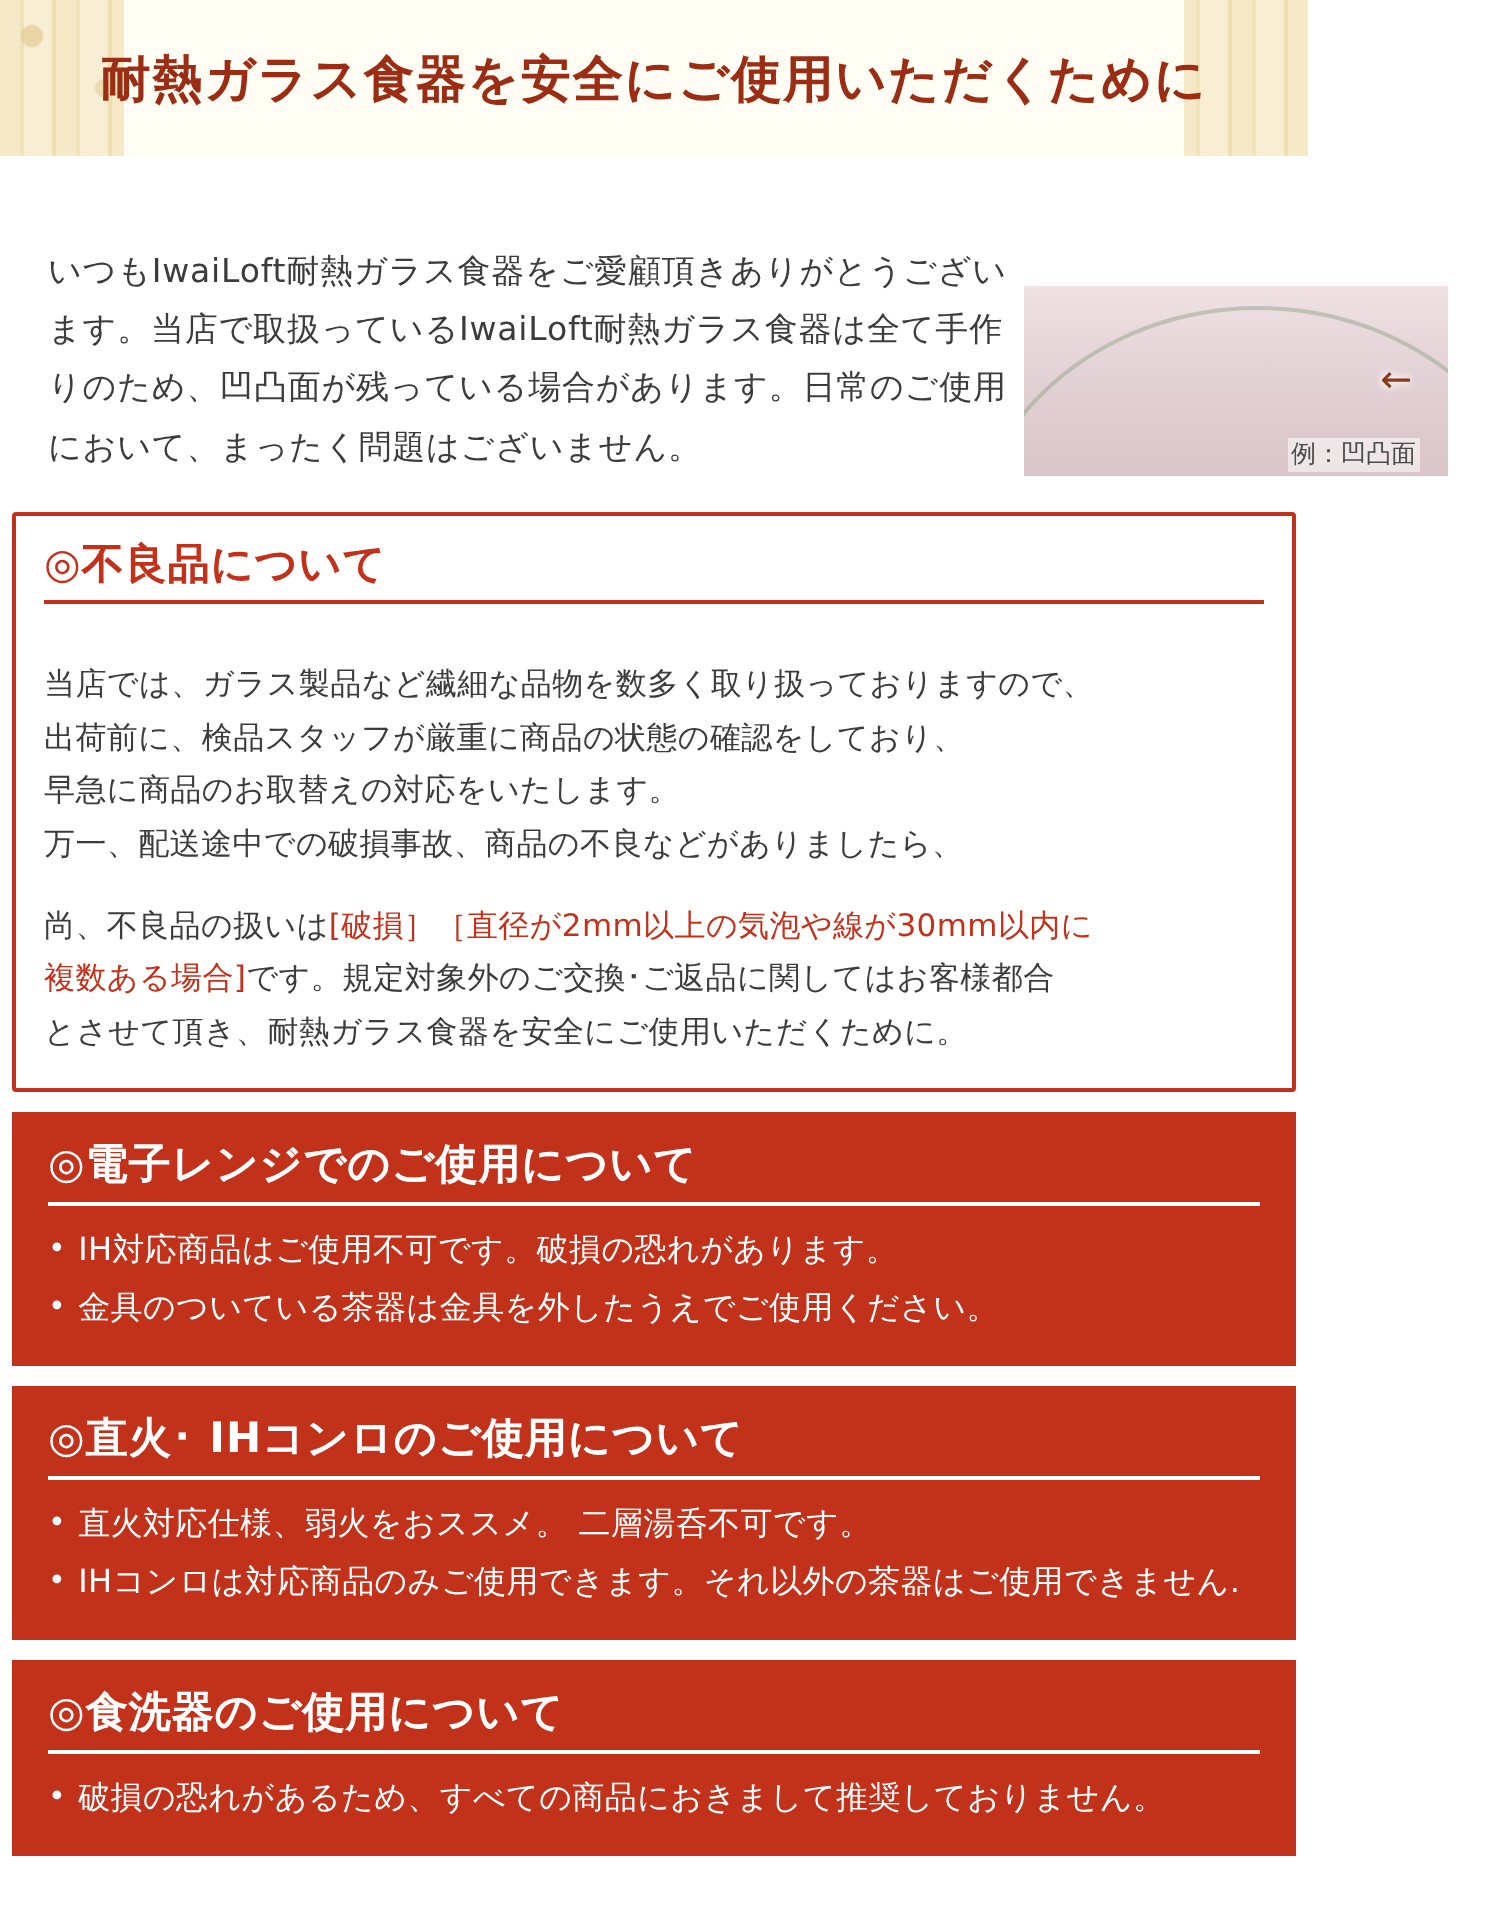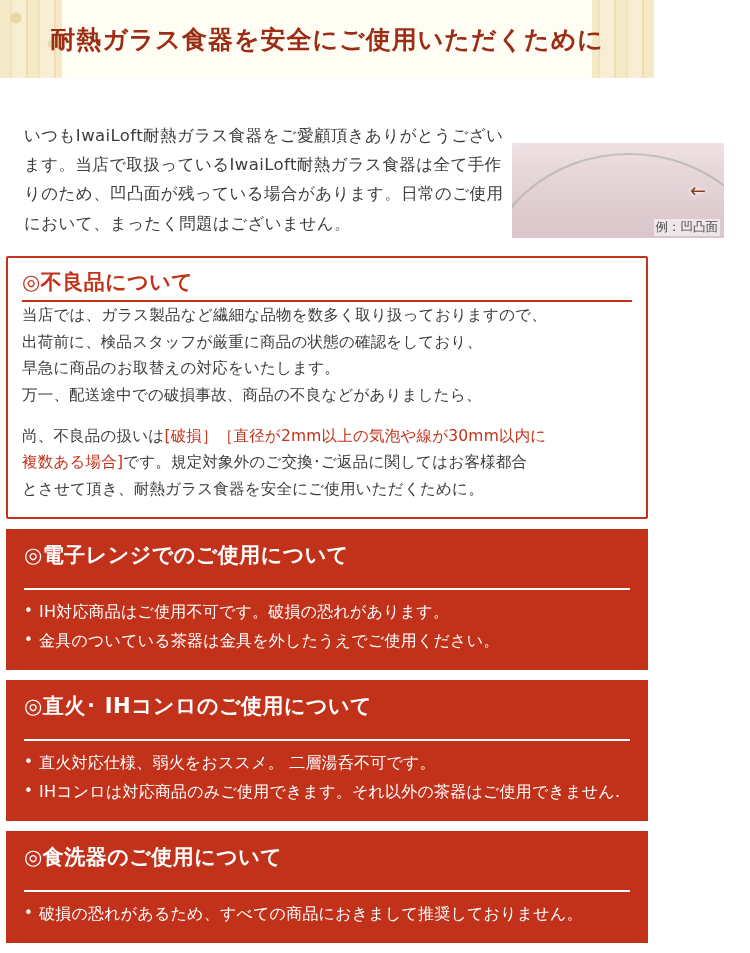--- a/index.html
+++ b/index.html
@@ -121,21 +121,21 @@
     right: 18px;
     top: 38px;
     color: #8a3a1a;
     font-size: 19px;
     line-height: 1;
     z-index: 3;
     text-shadow: 0 0 3px #fff, 0 0 6px #fff;
   }
   .figure-caption {
     position: absolute;
-    right: 4px;
+    right: 14px;
     bottom: 2px;
     font-size: 12.5px;
     color: #4a4a4a;
     z-index: 3;
     background: rgba(255,255,255,.55);
     padding: 0 2px;
   }
 
   
   .section-box {
@@ -144,21 +144,21 @@
     border-radius: 2px;
     padding: 10px 14px 14px 14px;
   }
   .section-heading {
     font-size: 21px;
     font-weight: bold;
     color: #c2311a;
     letter-spacing: .5px;
     border-bottom: 2px solid #c2311a;
     padding-bottom: 4px;
-    margin-bottom: 0;
+    margin-bottom: 27px;
     display: block;
   }
   .section-box .body-line {
     font-size: 15.5px;
     line-height: 1.72;
     color: #3c3c3c;
     letter-spacing: .2px;
   }
   .para-gap {
     height: 14px;
@@ -172,21 +172,21 @@
     margin: 10px 6px 0 6px;
     background: #c2311a;
     color: #ffffff;
     padding: 12px 18px 16px 18px;
   }
   .red-panel .panel-heading {
     font-size: 21px;
     font-weight: bold;
     letter-spacing: .5px;
     border-bottom: 2px solid #ffffff;
-    padding-bottom: 19px;
+    padding-bottom: 5px;
     margin-bottom: 9px;
     display: block;
     color: #ffffff;
   }
   .bullet-row {
     display: flex;
     align-items: flex-start;
     font-size: 16px;
     line-height: 1.6;
     margin-top: 4px;

